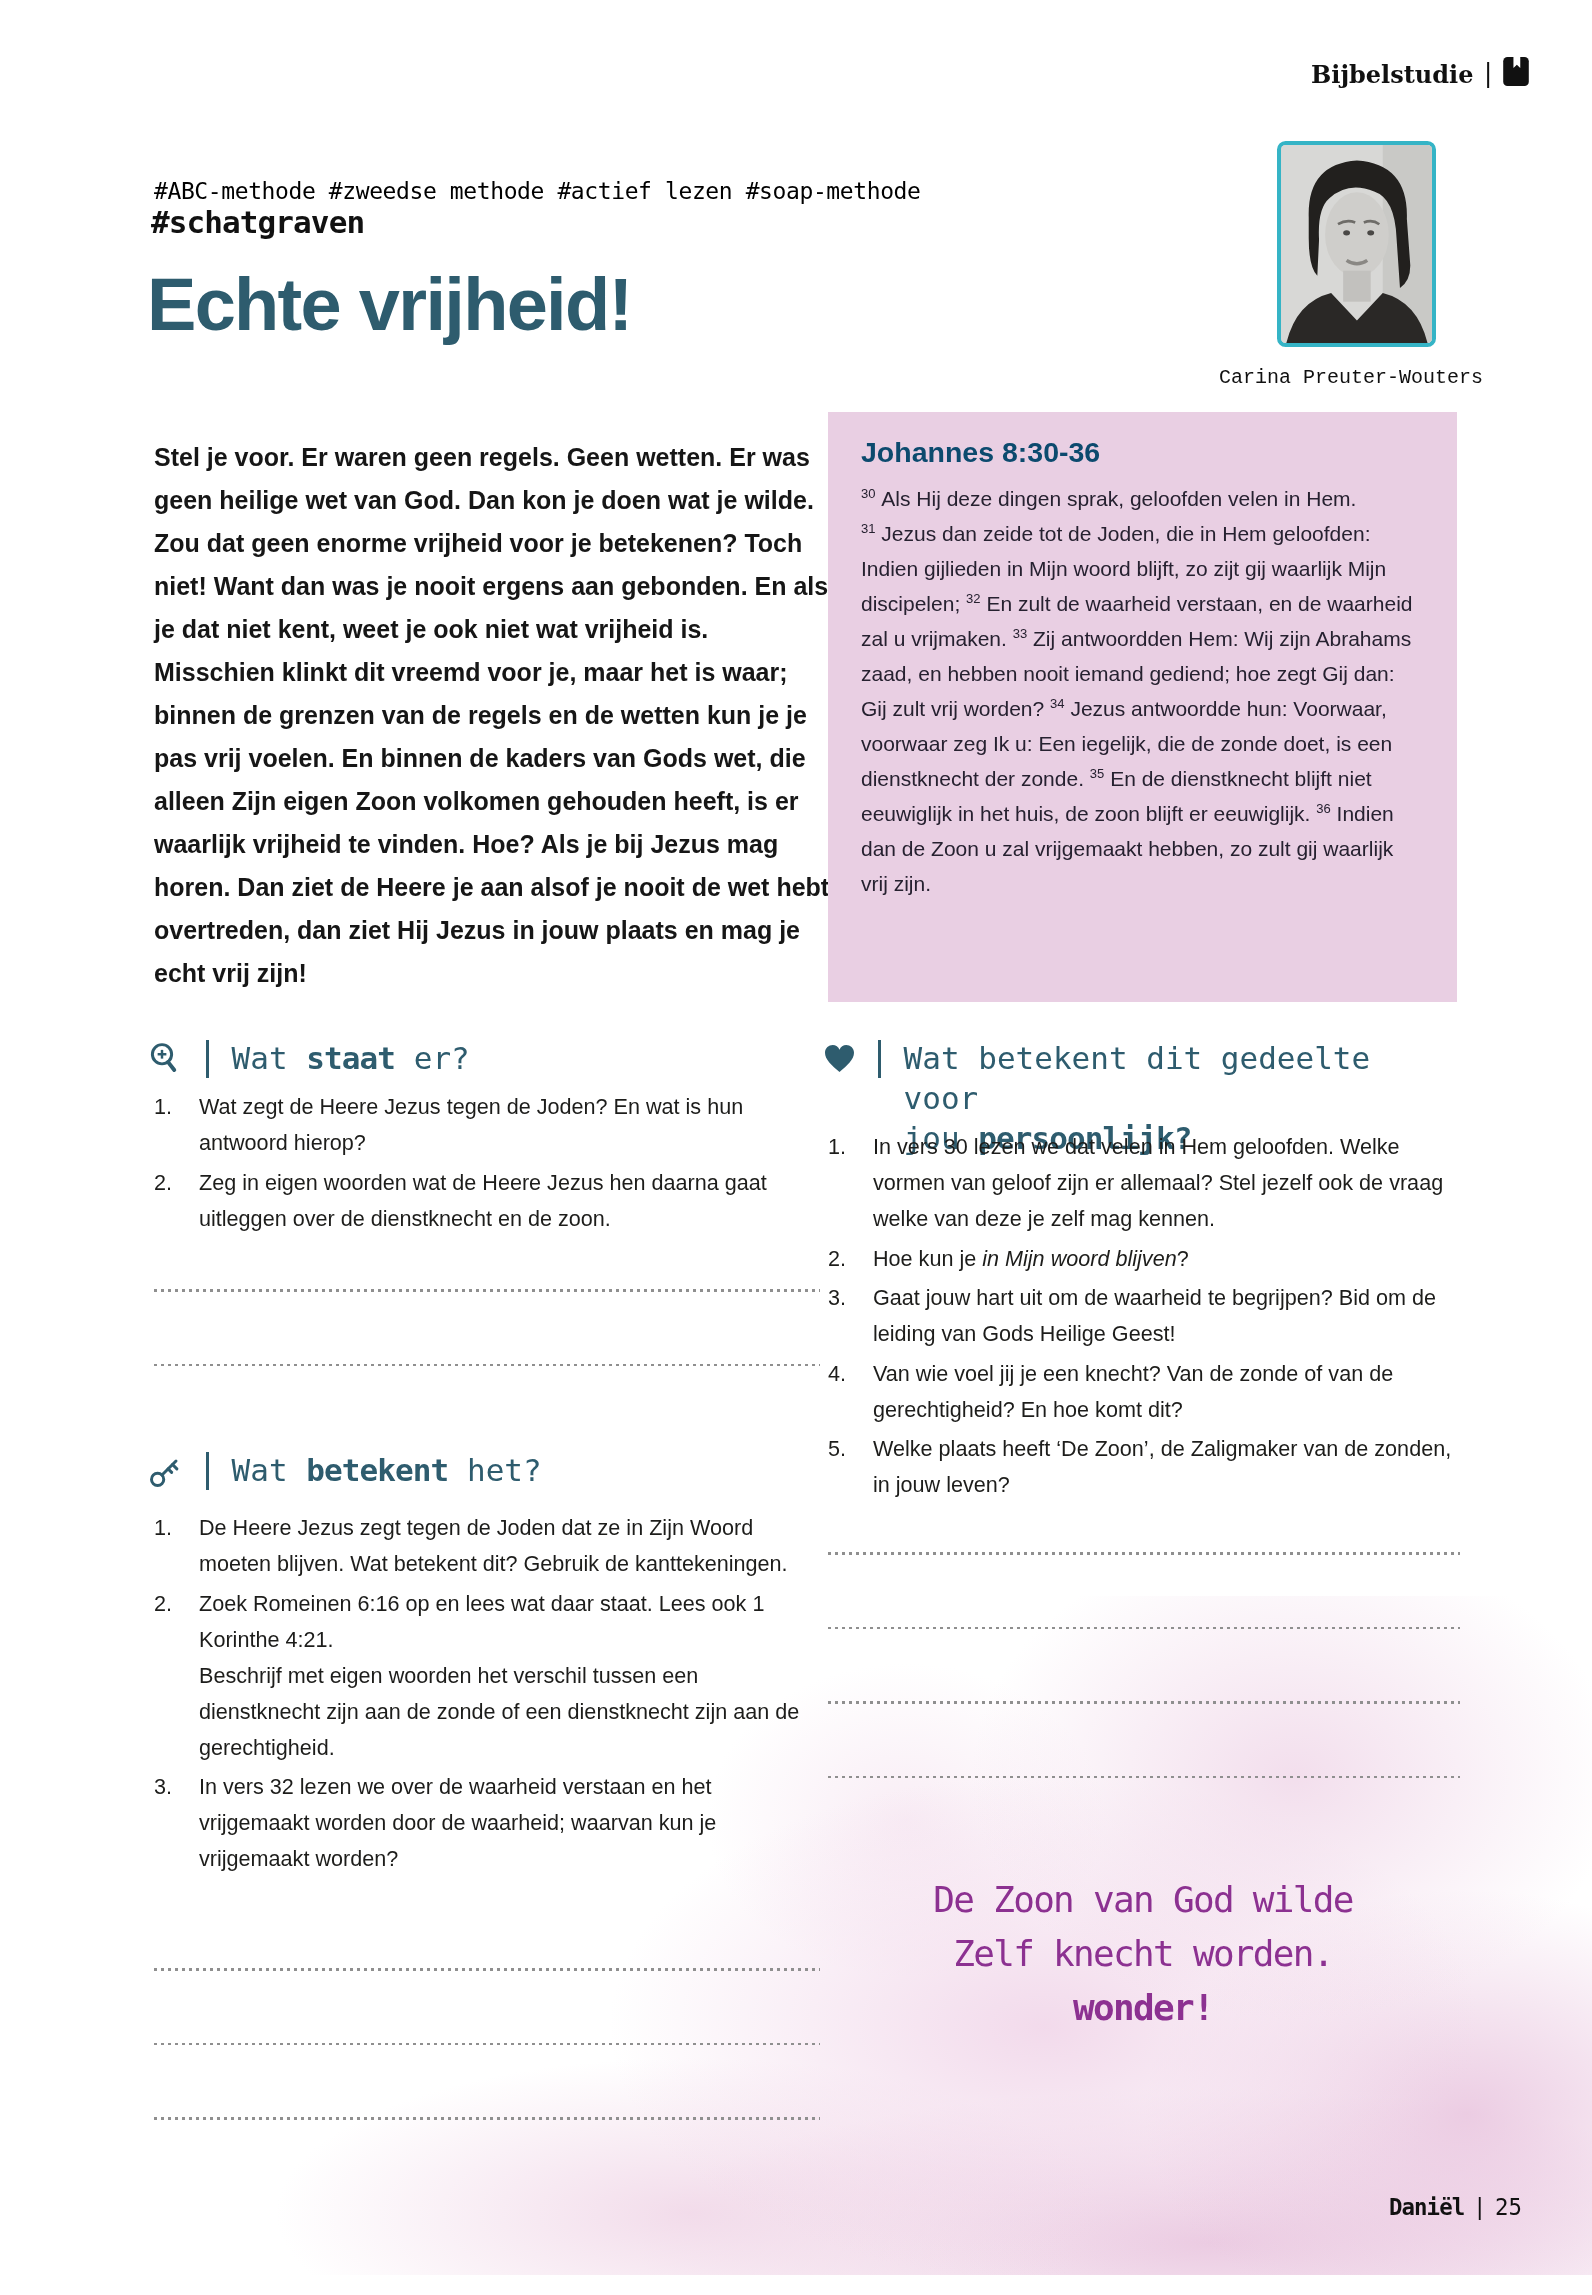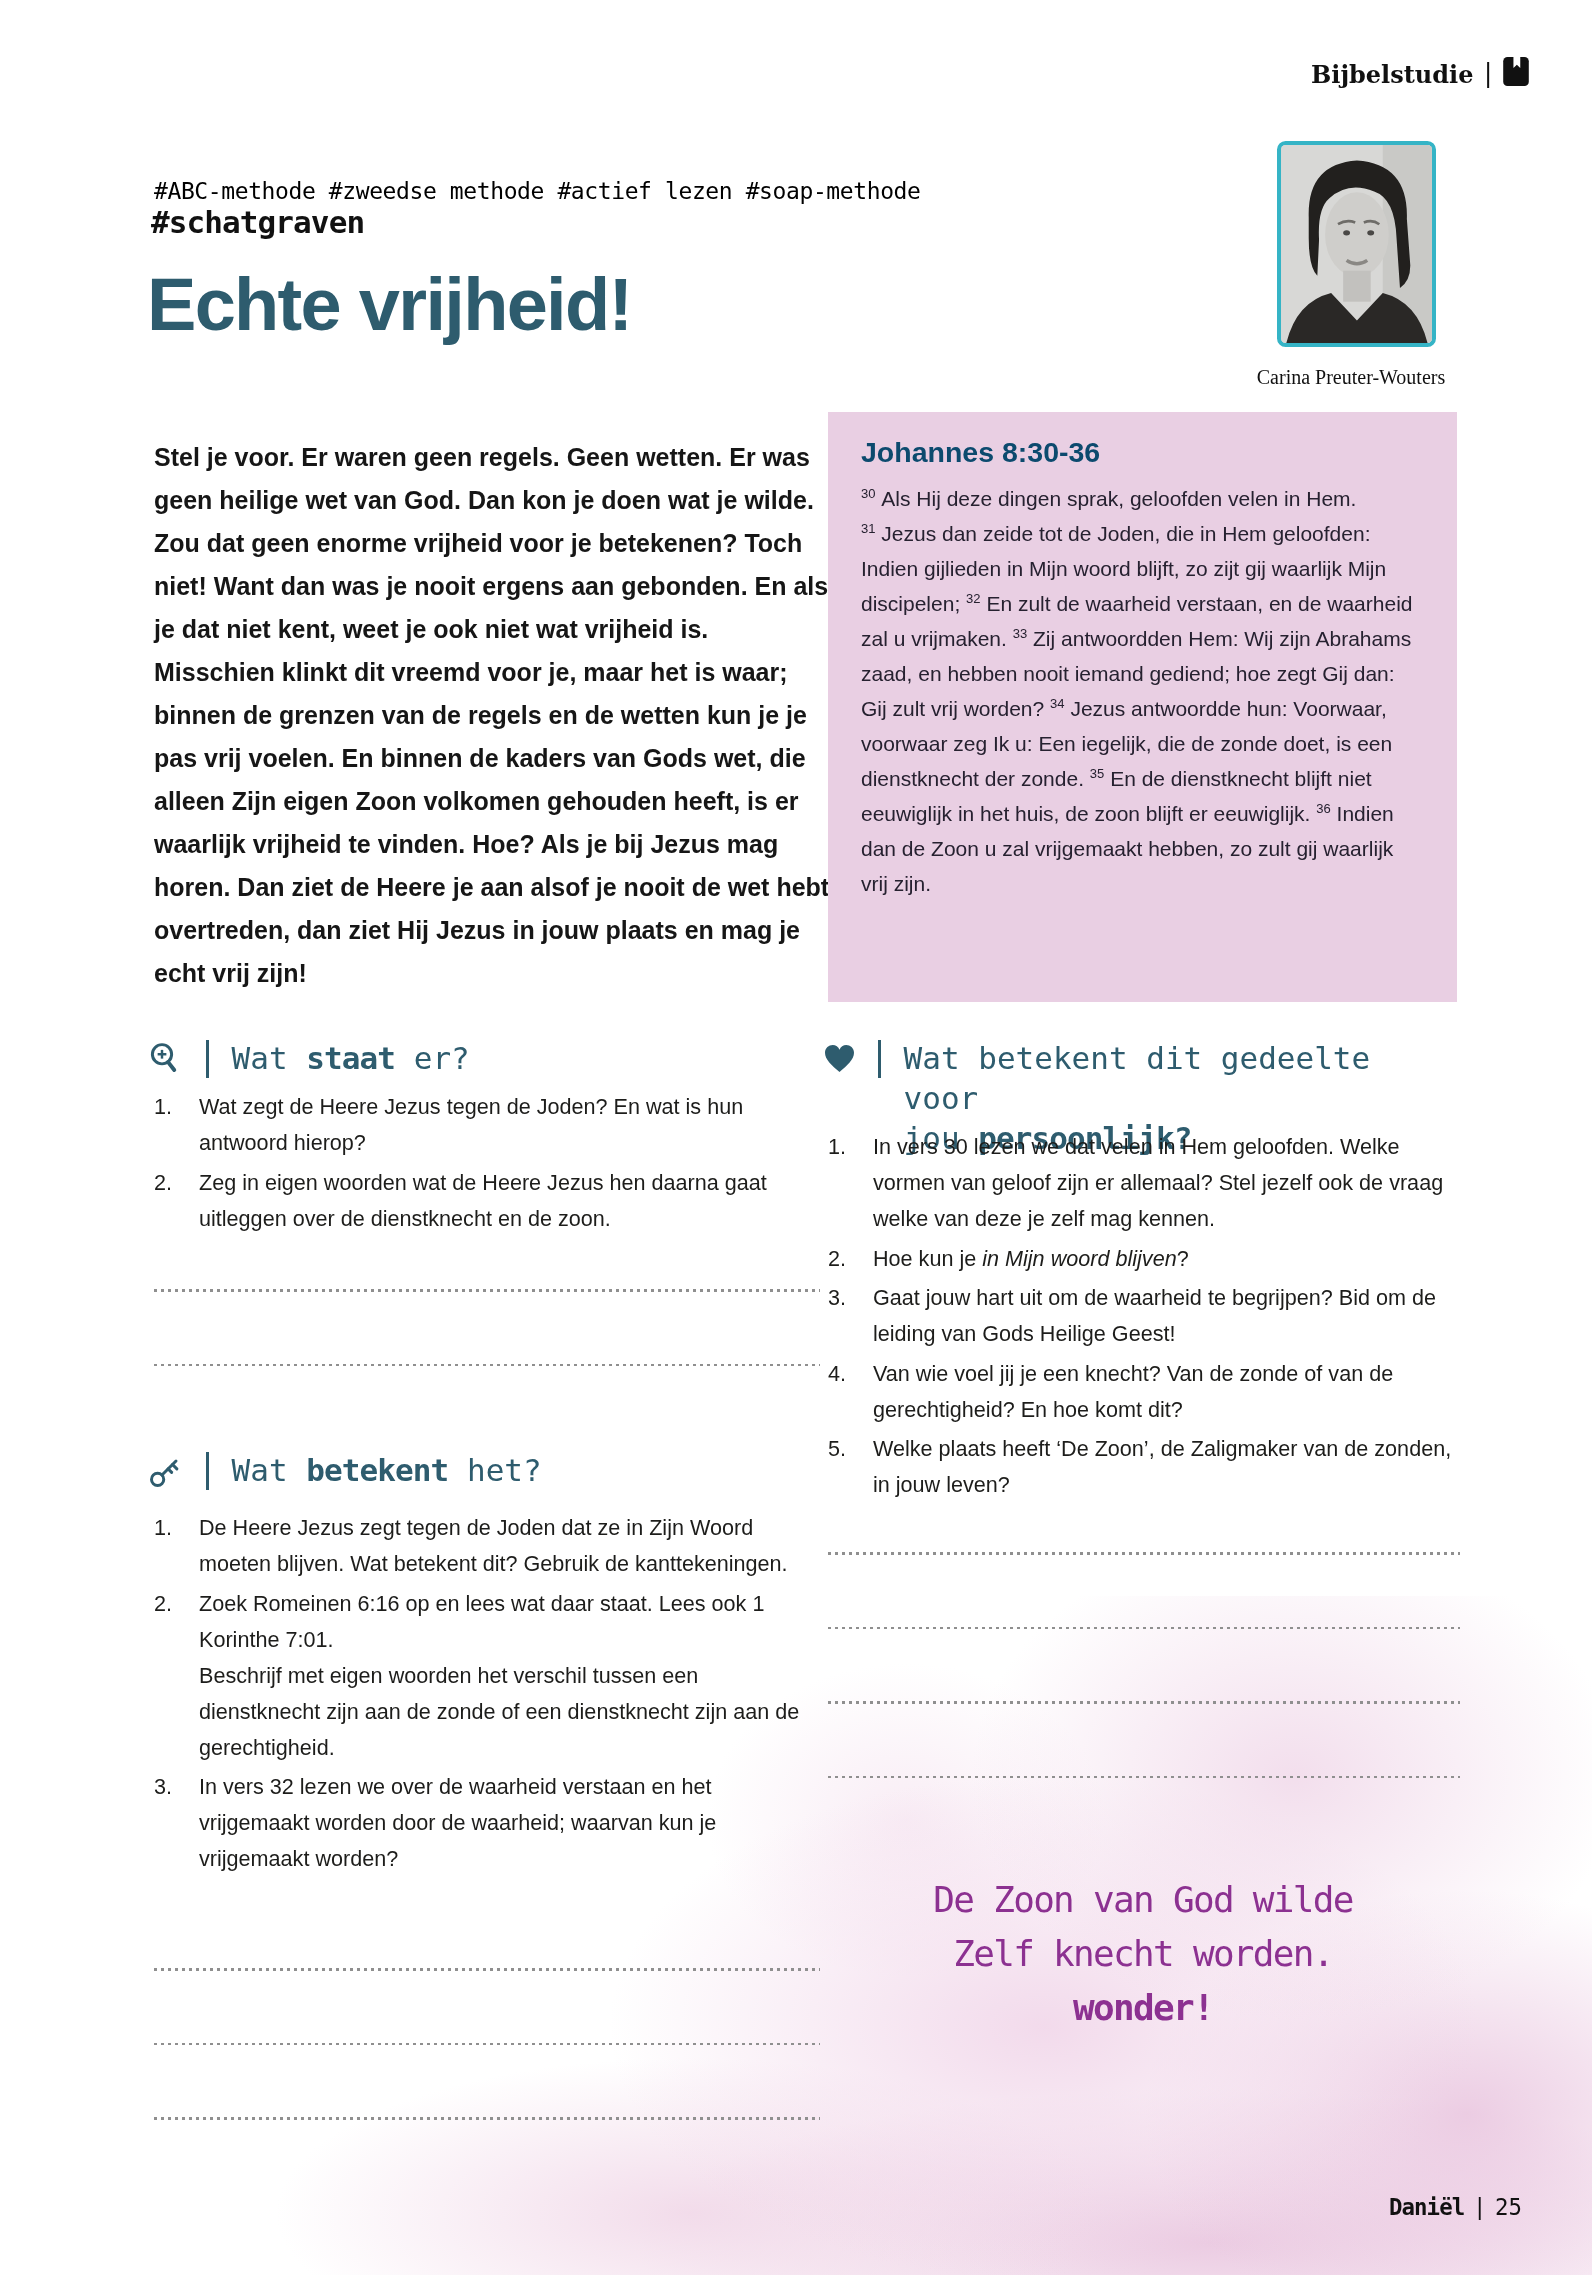--- a/index.html
+++ b/index.html
@@ -29,21 +29,21 @@
     font-family:"DejaVu Sans Mono",monospace;letter-spacing:-0.4px;text-align:right;}
   .hashtag-main{top:204px;left:151px;font-size:31px;font-weight:700;color:#111;
     font-family:"DejaVu Sans Mono",monospace;letter-spacing:-0.9px;}
   h1.title{top:264px;left:147px;margin:0;font-family:Liberation Sans, sans-serif;
     font-weight:700;font-size:74px;line-height:1.1;color:#2e5c6e;letter-spacing:-1.7px;}
   
   .photo{top:141px;left:1277px;width:151px;height:198px;border:4.3px solid #35b4c6;
     border-radius:8.6px;overflow:hidden;background:#d8d8d6;}
   .photo svg{display:block;}
   .caption{top:366px;left:1148px;width:406px;text-align:center;
-    font-family:Liberation Serif, serif;font-size:20px;color:#111;}
+    font-family:Liberation Mono, monospace;font-size:20px;color:#111;}
   
   .intro{top:436px;left:154px;width:682px;font-size:25px;line-height:43px;font-weight:700;color:#161616;}
   
   .scripture{top:412px;left:828px;width:563px;min-height:542px;background:#e9cfe3;
     padding:24px 33px;color:#262130;}
   .scripture h3{margin:0 0 12px 0;font-size:28.5px;font-weight:700;color:#0c4a6e;}
   .scripture .verses{font-size:21px;line-height:35px;}
   .scripture sup{font-size:62%;line-height:0;}
   
   .section-head{display:flex;align-items:flex-start;gap:23px;color:#2e5c6e;
@@ -151,21 +151,21 @@
       </svg>
     </span>
     <span class="vbar"></span>
     <span><span>Wat </span><b>betekent</b><span> het?</span></span>
   </div>
   <ol class="z questions" style="top:1510px;left:154px;width:666px;">
       <li>
         <div><span>De Heere Jezus zegt tegen de Joden dat ze in Zijn Woord moeten blijven. Wat betekent dit? Gebruik de kanttekeningen.</span></div>
       </li>
       <li>
-        <div><span>Zoek Romeinen 6:16 op en lees wat daar staat. Lees ook 1 Korinthe 7:01.</span></div>
+        <div><span>Zoek Romeinen 6:16 op en lees wat daar staat. Lees ook 1 Korinthe 4:21.</span></div>
         <div><span>Beschrijf met eigen woorden het verschil tussen een dienstknecht zijn aan de zonde of een dienstknecht zijn aan de gerechtigheid.</span></div>
       </li>
       <li>
         <div><span>In vers 32 lezen we over de waarheid verstaan en het vrijgemaakt worden door de waarheid; waarvan kun je vrijgemaakt worden?</span></div>
       </li>
     </ol>
   <div class="z answer-lines" style="top:1968px;left:154px;width:666px;">
       <div class="dotted-line"></div>
       <div class="dotted-line"></div>
       <div class="dotted-line"></div>

